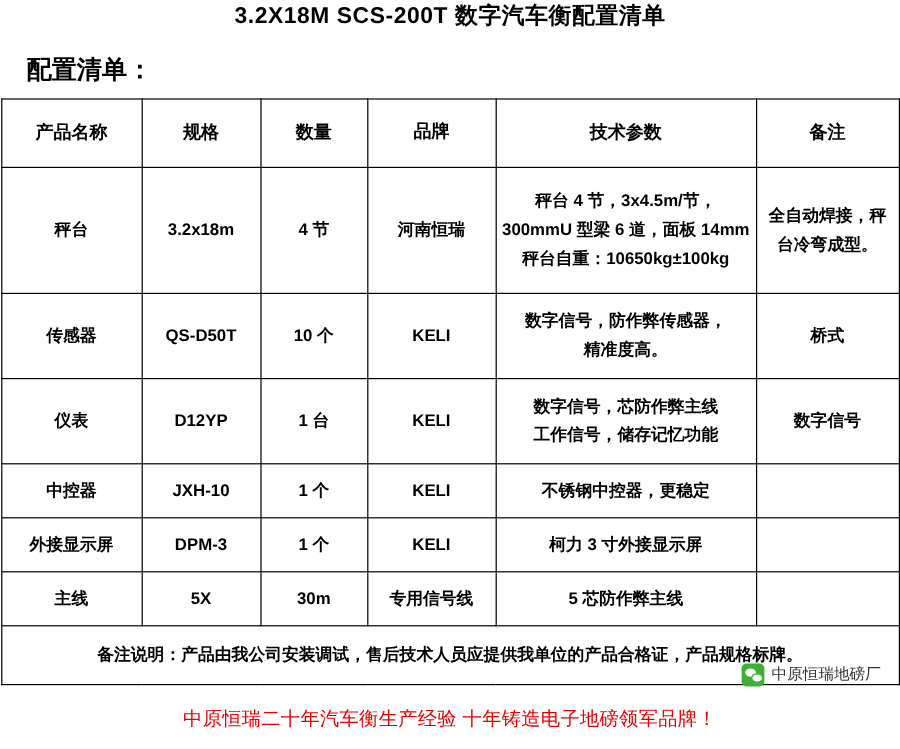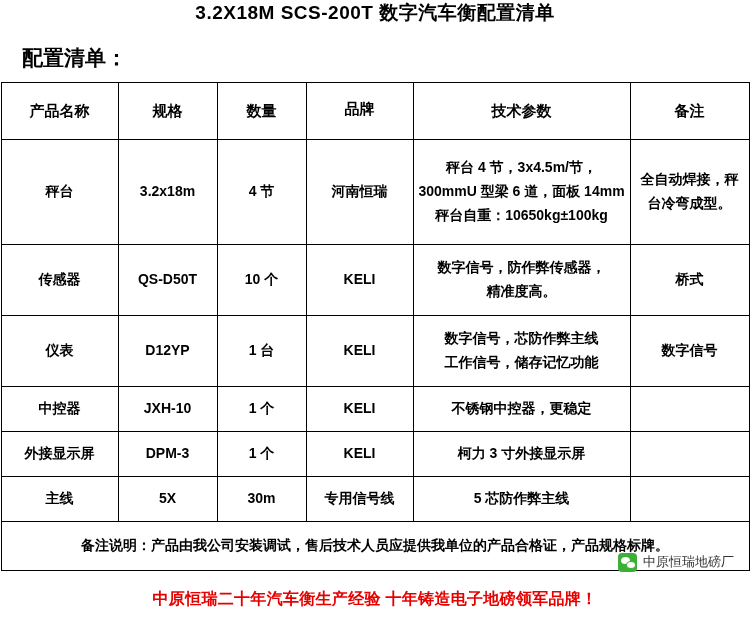--- a/index.html
+++ b/index.html
@@ -84,21 +84,21 @@
   .footer {
     position: absolute;
     left: 0;
     right: 0;
     bottom: 14px;
     text-align: center;
   }
   .footer-text {
     color: #e60000;
     font-size: 16px;
-    font-weight: bold;
+    font-weight: normal;
     letter-spacing: 0.3px;
   }
   .wechat {
     position: absolute;
     right: 16px;
     bottom: 52px;
     display: flex;
     align-items: flex-start;
     gap: 6px;
     padding-left: 11px;

